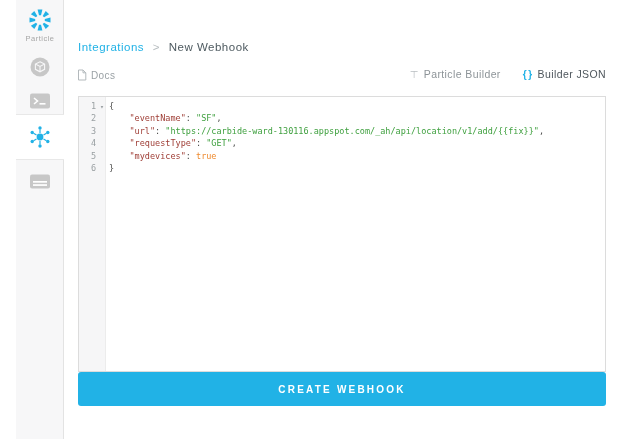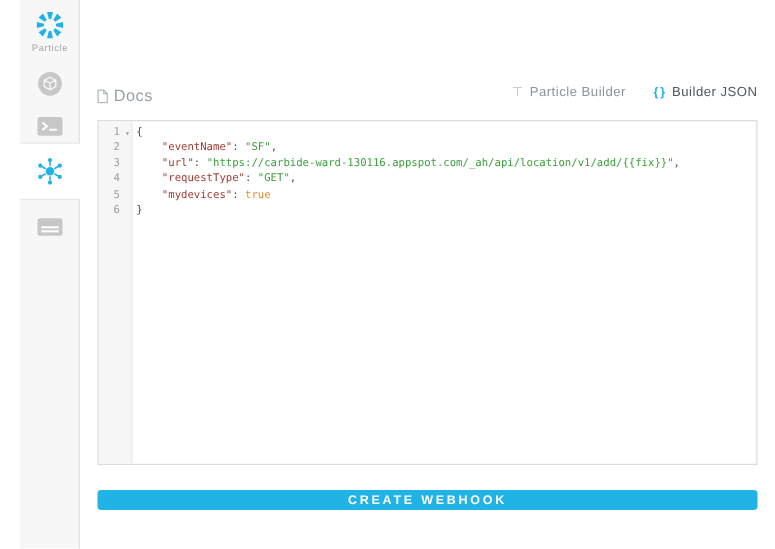--- a/index.html
+++ b/index.html
@@ -23,42 +23,42 @@
   .nav-item.pos4 { top:164px; }
 
   
   .breadcrumb { position:absolute; left:62px; top:41px; font-size:11.5px; letter-spacing:.5px;
                 color:#9aa1a5; }
   .bc-link { color:var(--accent); cursor:pointer; }
   .bc-sep { margin:0 5px; color:#b6bcbf; }
   .bc-current { color:#4e5a60; }
 
   
-  .docs-link { position:absolute; left:61px; top:69px; font-size:13px; letter-spacing:.4px;
+  .docs-link { position:absolute; left:61px; top:69px; font-size:10px; letter-spacing:.4px;
                color:#9aa1a5; display:flex; align-items:center; gap:4px; cursor:pointer; }
   .tabs { position:absolute; right:30px; top:68px; display:flex; gap:22px; font-size:10.5px;
           letter-spacing:.4px; }
   .tab { display:flex; align-items:center; gap:5px; color:#8d9498; cursor:pointer; }
   .tab .t-icon { color:#b9bec1; font-size:10px; }
   .tab.active { color:#4e565c; }
   .tab.active .t-icon { color:var(--accent); font-weight:bold; }
 
   
   .editor { position:absolute; left:62px; top:96px; width:528px; height:276px;
             border:1px solid #dcdcdc; background:#fff; display:flex;
             font-family:"DejaVu Sans Mono", monospace; font-size:8.5px; line-height:12.4px; }
   .gutter { width:27px; background:#f6f6f7; border-right:1px solid #ececec;
             padding-top:3px; color:#9aa0a3; }
   .gutter-line { position:relative; text-align:right; padding-right:9px; height:12.4px; }
   .fold { position:absolute; right:1px; top:1px; font-size:6.5px; color:#9aa0a3; }
   .code { flex:1; padding-top:3px; padding-left:3px; overflow:hidden; }
   .code-line { white-space:pre; height:12.4px; }
 
   
-  .create-btn { position:absolute; left:62px; top:392px; width:528px; height:16px;
+  .create-btn { position:absolute; left:62px; top:372px; width:528px; height:34px;
                 background:var(--accent); border:none; border-radius:3px; color:#fff;
                 font-family:"Liberation Sans", sans-serif; font-size:10px; font-weight:bold;
                 letter-spacing:2.2px; cursor:pointer; display:flex; align-items:center;
                 justify-content:center; }
 
   .icon-svg { display:block; }
 </style>
 </head>
 <body>
 
@@ -135,20 +135,25 @@
       <span>
         <svg class="icon-svg" width="22" height="17" viewBox="0 0 22 17">
           <rect x="1" y="1.5" width="20" height="14" rx="2" fill="#c7c7c7"></rect>
           <rect x="4" y="8" width="14" height="1.7" fill="#ffffff"></rect>
           <rect x="4" y="11.2" width="14" height="1.7" fill="#ffffff"></rect>
         </svg>
       </span>
     </div>
   </div>
 
+  <div class="breadcrumb">
+    <span class="bc-link">Integrations</span>
+    <span class="bc-sep">&gt;</span>
+    <span class="bc-current">New Webhook</span>
+  </div>
 
   <div class="docs-link">
     <span>
       <svg class="icon-svg" width="10" height="12" viewBox="0 0 10 12">
         <path d="M1.5 1 H6 L8.8 3.8 V11 H1.5 Z" fill="none" stroke="#b3b9bc" stroke-width="1"></path>
         <path d="M6 1 V3.8 H8.8" fill="none" stroke="#b3b9bc" stroke-width="1"></path>
       </svg>
     </span>
     <span>Docs</span>
   </div>

